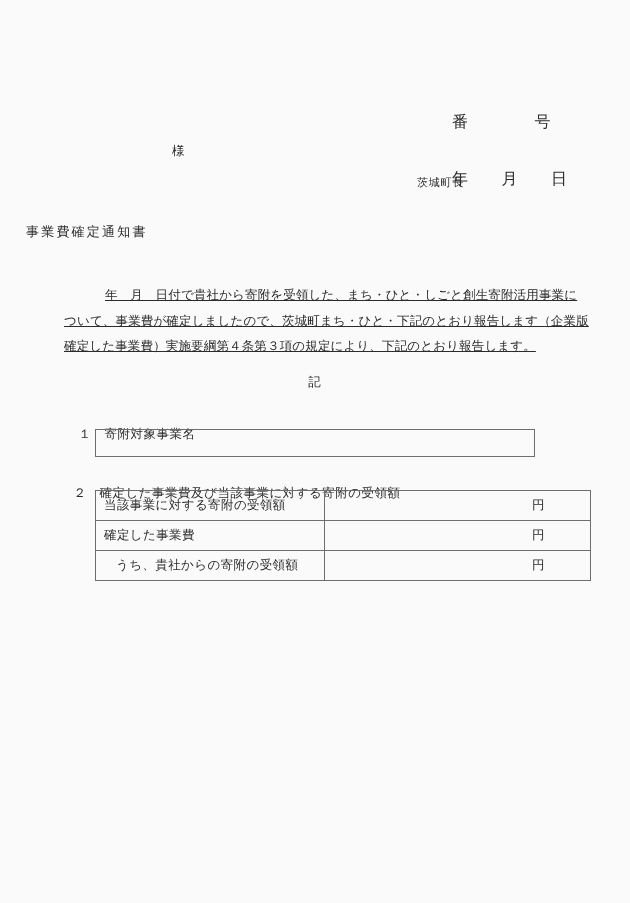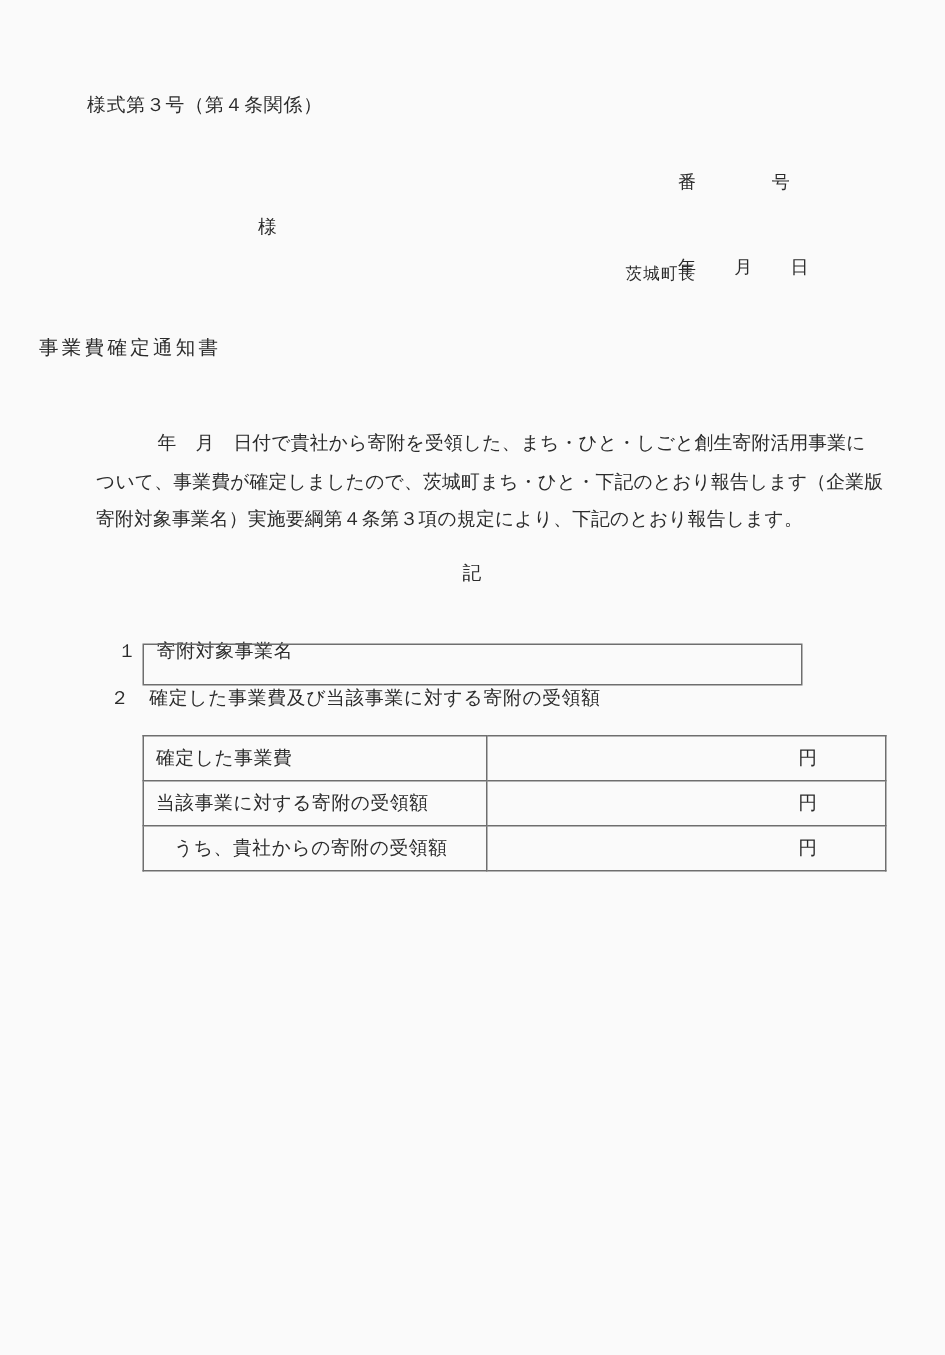--- a/index.html
+++ b/index.html
@@ -32,21 +32,21 @@
     left: 58px;
     top: 62px;
     font-size: 12.5px;
     letter-spacing: 0.6px;
     white-space: pre;
   }
 
   .doc-meta {
     left: 452px;
     top: 74px;
-    font-size: 12px;
+    font-size: 16px;
     line-height: 19px;
     white-space: pre;
     letter-spacing: 0.5px;
   }
   .doc-meta .meta-line { display: block; white-space: pre; }
 
   .addressee {
     left: 172px;
     top: 143px;
     font-size: 12.5px;
@@ -71,20 +71,21 @@
   }
 
   .body-block {
     left: 64px;
     top: 283px;
     width: 506px;
     font-size: 12.5px;
     line-height: 25.5px;
     text-align: justify;
     text-justify: inter-ideograph;
+    text-decoration: underline;
   }
   .body-block .body-line {
     display: block;
     white-space: pre;
     letter-spacing: 0.15px;
   }
   .body-block .body-line.first { text-indent: 0; padding-left: 41px; }
 
   .ki-mark {
     left: 0;
@@ -97,21 +98,21 @@
 
   
   .item-label {
     font-size: 12.5px;
     letter-spacing: 0.5px;
     white-space: pre;
   }
   .item-label .num { display: inline-block; width: 26px; }
 
   #item1-label { left: 64px; top: 411px; }
-  #item2-label { left: 59px; top: 442px; }
+  #item2-label { left: 59px; top: 470px; }
 
   
   .writein-box {
     left: 95px;
     top: 429px;
     width: 440px;
     height: 28px;
     border: 1px solid #6e6e6e;
     box-sizing: border-box;
     background: transparent;
@@ -144,59 +145,58 @@
     text-align: right;
     padding-right: 45px;
     letter-spacing: 0.4px;
   }
 </style>
 </head>
 <body>
 
 <div class="page">
 
-  <div class="abs form-no">様式第３号（第４条関係）</div>
 
   <div class="abs doc-meta">
     <span class="meta-line">番　　　　号</span>
     <span class="meta-line">年　　月　　日</span>
   </div>
 
   <div class="abs addressee">様</div>
 
   <div class="abs issuer">茨城町長</div>
 
   <div class="abs doc-title">事業費確定通知書</div>
 
   <div class="abs body-block">
     <span class="body-line first">年　月　日付で貴社から寄附を受領した、まち・ひと・しごと創生寄附活用事業に</span>
     <span class="body-line">ついて、事業費が確定しましたので、茨城町まち・ひと・下記のとおり報告します（企業版</span>
-    <span class="body-line">寄附対象事業名）実施要綱第４条第３項の規定により、下記のとおり報告します。</span>
+    <span class="body-line">確定した事業費）実施要綱第４条第３項の規定により、下記のとおり報告します。</span>
   </div>
 
   <div class="abs ki-mark">記</div>
 
   <div class="abs item-label" id="item1-label">
     <span class="num">１</span><span>寄附対象事業名</span>
   </div>
 
   <div class="abs writein-box"></div>
 
   <div class="abs item-label" id="item2-label">
     <span class="num">２</span><span>確定した事業費及び当該事業に対する寄附の受領額</span>
   </div>
 
   <table class="abs amount-table">
     <tbody>
       <tr>
-        <td class="cell-label">確定した事業費</td>
+        <td class="cell-label">当該事業に対する寄附の受領額</td>
         <td class="cell-value">円</td>
       </tr>
       <tr>
-        <td class="cell-label">当該事業に対する寄附の受領額</td>
+        <td class="cell-label">確定した事業費</td>
         <td class="cell-value">円</td>
       </tr>
       <tr>
         <td class="cell-label indented">うち、貴社からの寄附の受領額</td>
         <td class="cell-value">円</td>
       </tr>
     </tbody>
   </table>
 
 </div>

